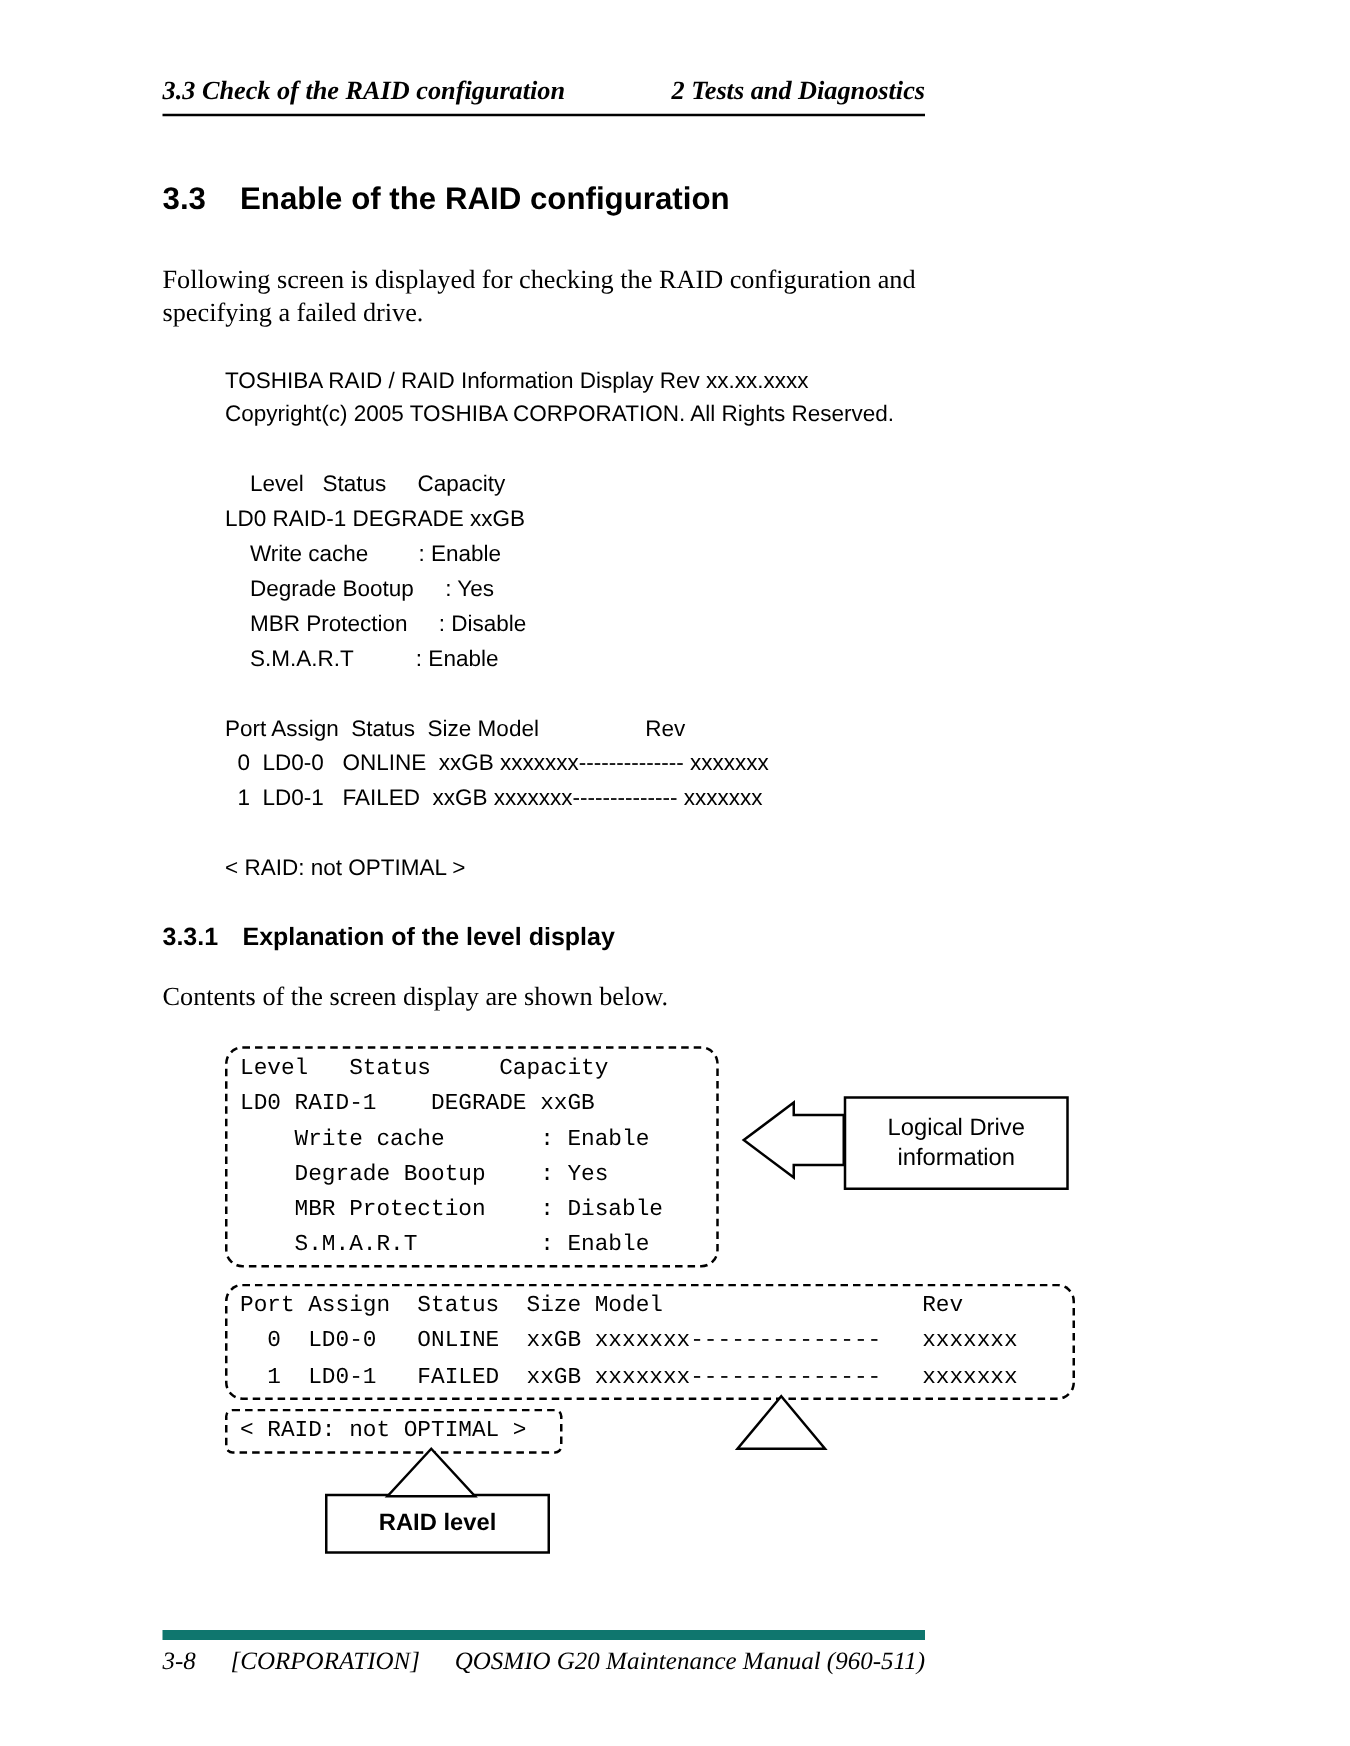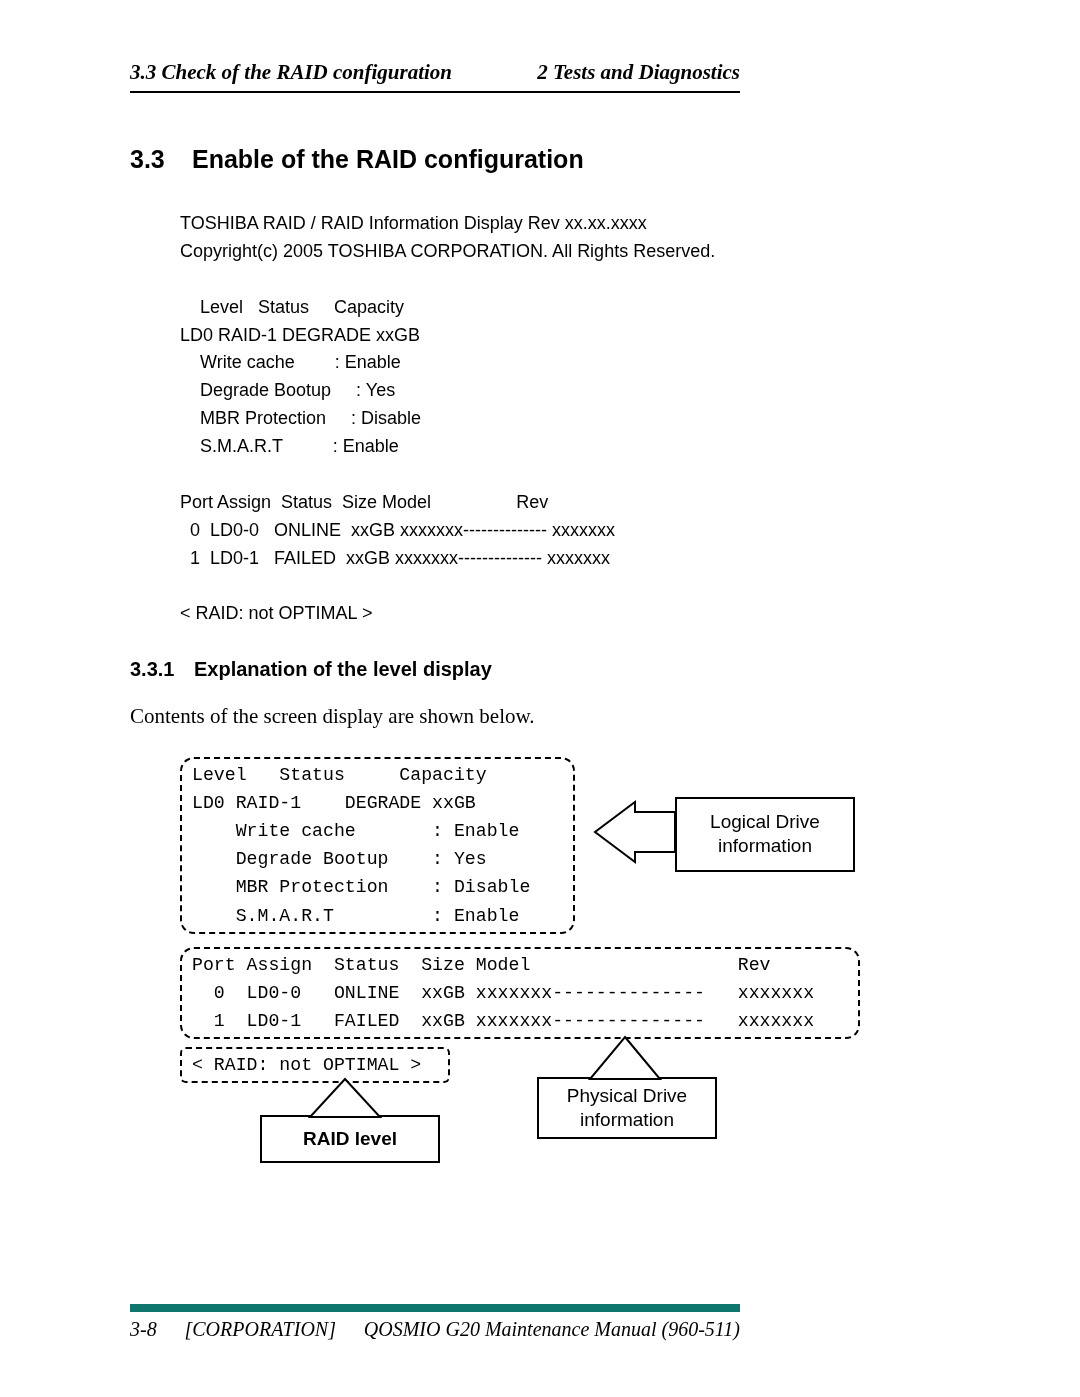--- a/index.html
+++ b/index.html
@@ -117,20 +117,21 @@
 
   <div class="running-head">
     <span>3.3 Check of the RAID configuration</span>
     <span>2 Tests and Diagnostics</span>
   </div>
 
   <h2 class="section">
     <span class="section-num">3.3</span><span>Enable of the RAID configuration</span>
   </h2>
 
+  <p class="body">Following screen is displayed for checking the RAID configuration and specifying a failed drive.</p>
 
   <pre class="terminal">TOSHIBA RAID / RAID Information Display Rev xx.xx.xxxx
 Copyright(c) 2005 TOSHIBA CORPORATION. All Rights Reserved.
 
     Level   Status     Capacity
 LD0 RAID-1 DEGRADE xxGB
     Write cache        : Enable
     Degrade Bootup     : Yes
     MBR Protection     : Disable
     S.M.A.R.T          : Enable
@@ -161,21 +162,20 @@
   1  LD0-1   FAILED  xxGB xxxxxxx--------------   xxxxxxx</div>
 
     <div class="dash-box" style="left:0px; top:290px; width:270px; border-radius:6px;">&lt; RAID: not OPTIMAL &gt;</div>
 
     <div class="solid-callout" style="left:495px; top:40px; width:180px; height:75px;">Logical Drive information</div>
 
     <svg class="annot" style="left:395px; top:45px;" width="100" height="60">
       <polygon points="100,10 60,10 60,0 20,30 60,60 60,50 100,50" fill="#fff" stroke="#000" stroke-width="2"></polygon>
     </svg>
 
-    <div class="solid-callout" style="left:357px; top:320px; width:180px; height:62px;">Physical Drive information</div>
 
     <svg class="annot" style="left:410px; top:280px;" width="70" height="42">
       <polygon points="35,0 70,42 0,42" fill="#fff" stroke="#000" stroke-width="2"></polygon>
     </svg>
 
     <div class="solid-callout" style="left:80px; top:358px; width:180px; height:48px;font-weight:bold;">RAID level</div>
 
     <svg class="annot" style="left:130px; top:322px;" width="70" height="38">
       <polygon points="35,0 70,38 0,38" fill="#fff" stroke="#000" stroke-width="2"></polygon>
     </svg>

